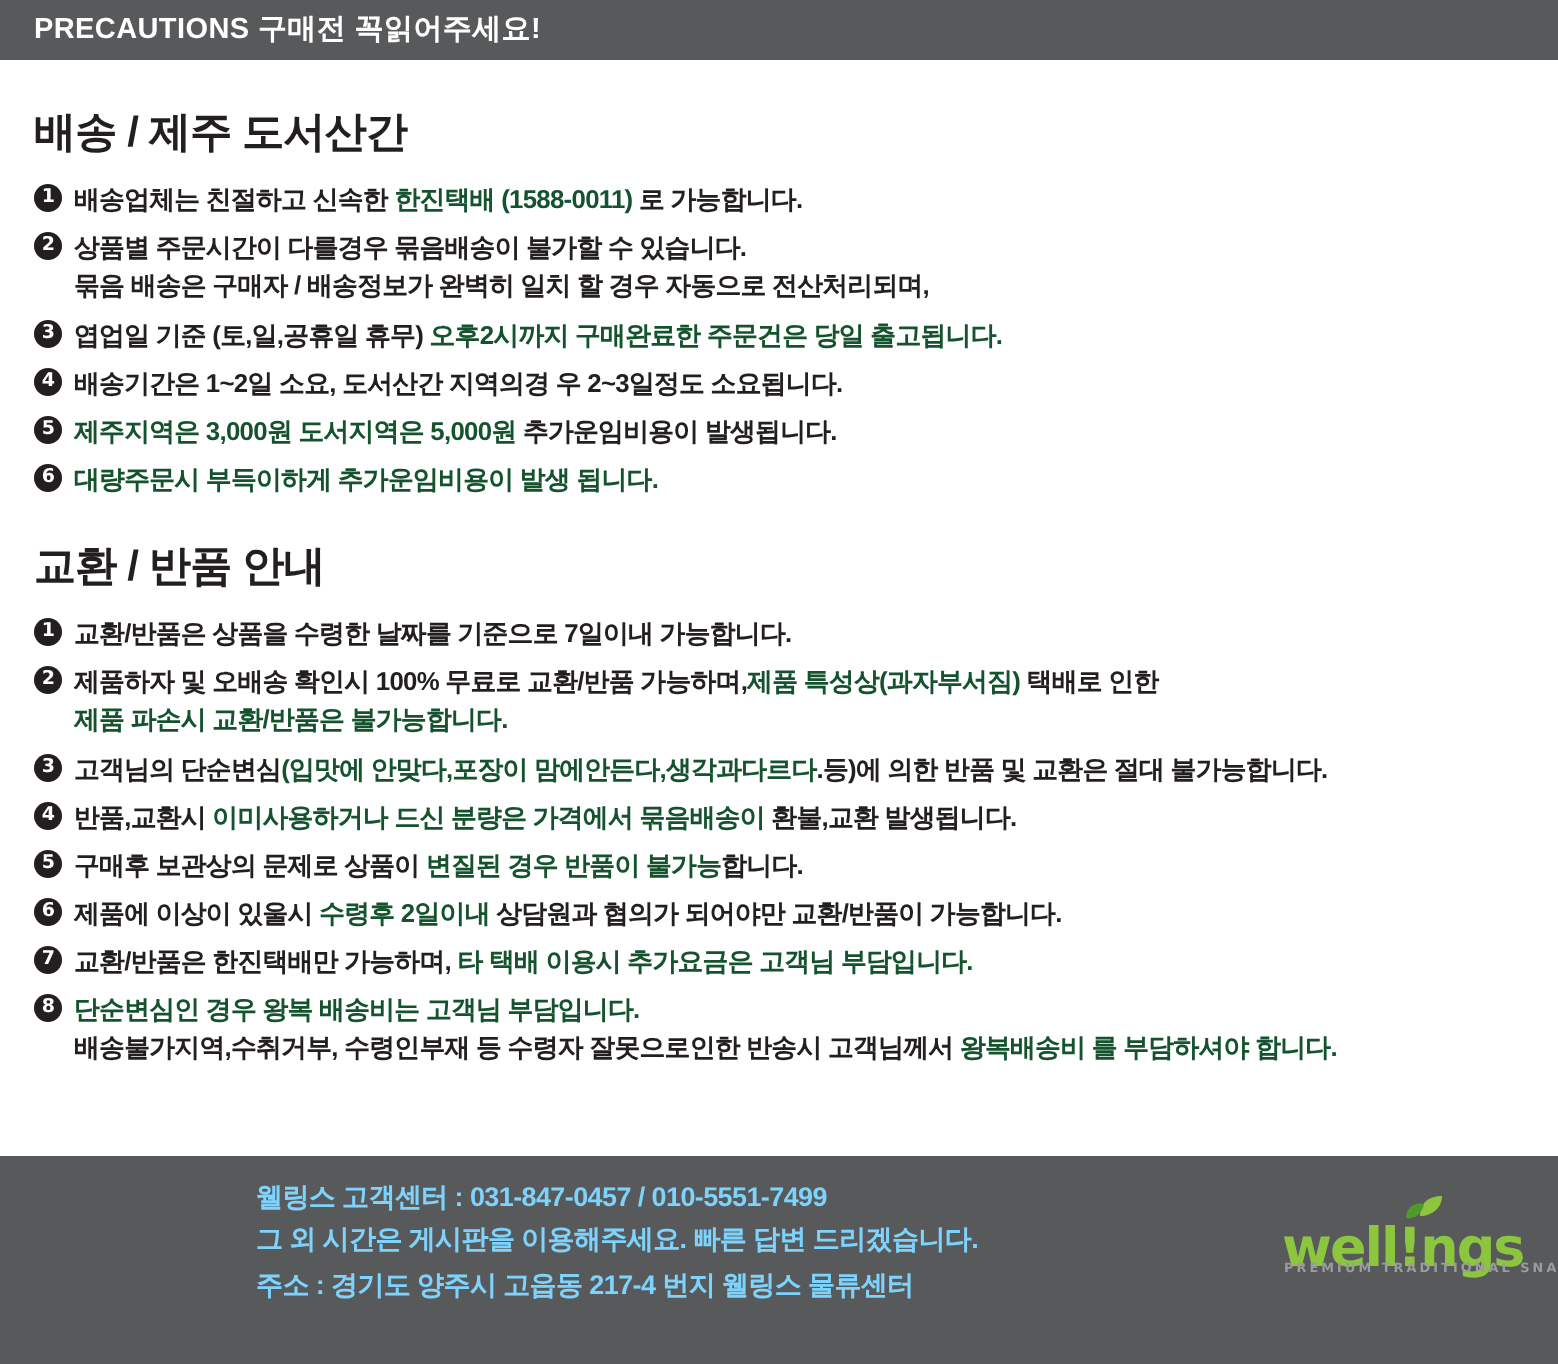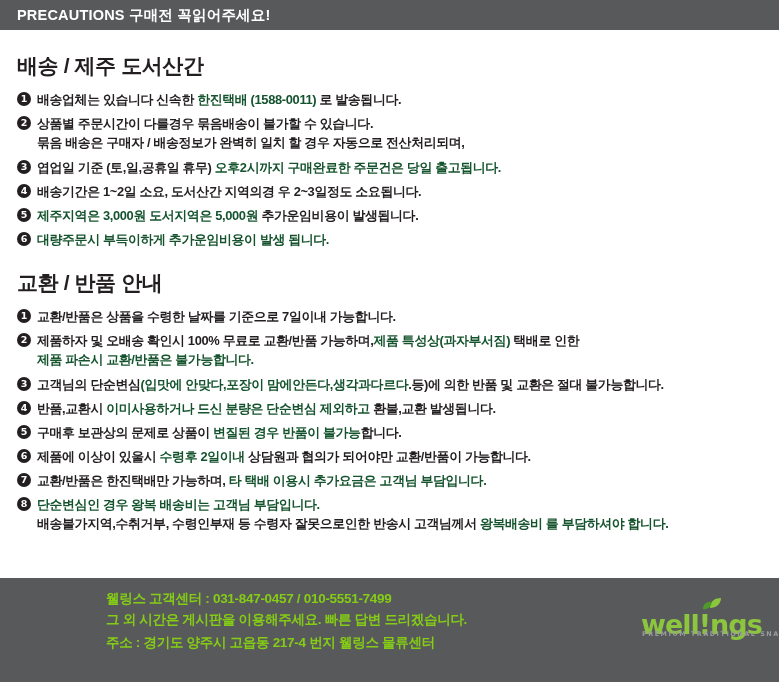--- a/index.html
+++ b/index.html
@@ -130,26 +130,27 @@
     background: #58595b;
     box-sizing: border-box;
   }
   .footer-inner {
     position: absolute;
     left: 106px;
     top: 10px;
     width: 520px;
   }
   .foot-line {
-    color: #84cc16;
+    color: #7dd3fc;
     font-size: 13.5px;
     line-height: 21px;
     font-weight: bold;
     letter-spacing: -0.3px;
     white-space: nowrap;
+    margin-left: 22px;
   }
   .foot-gap { margin-top: 2px; }
 
   
   .logo {
     position: absolute;
     right: 16px;
     top: 22px;
     width: 122px;
     height: 46px;
@@ -198,21 +199,21 @@
   </div>
   <div class="header-rule"></div>
 
   <div class="content">
 
     <div class="section sec-ship">
       <h2 class="section-title">배송 / 제주 도서산간</h2>
       <ul class="items" id="shipping-items">
           <li class="item">
             <span class="bullet">1</span>
-            <span class="line"><span class="blk">배송업체는 있습니다 신속한 </span><span class="red">한진택배 (1588-0011)</span><span class="blk"> 로 발송됩니다.</span></span>
+            <span class="line"><span class="blk">배송업체는 친절하고 신속한 </span><span class="red">한진택배 (1588-0011)</span><span class="blk"> 로 가능합니다.</span></span>
           </li>
           <li class="item two-line">
             <span class="bullet">2</span>
             <span class="line"><span class="blk">상품별 주문시간이 다를경우 묶음배송이 불가할 수 있습니다.</span></span>
             <span class="line"><span class="blk">묶음 배송은 구매자 / 배송정보가 완벽히 일치 할 경우 자동으로 전산처리되며,</span></span>
           </li>
           <li class="item">
             <span class="bullet">3</span>
             <span class="line"><span class="blk">엽업일 기준 (토,일,공휴일 휴무) </span><span class="red">오후2시까지 구매완료한 주문건은 당일 출고됩니다.</span></span>
           </li>
@@ -242,21 +243,21 @@
             <span class="bullet">2</span>
             <span class="line"><span class="blk">제품하자 및 오배송 확인시 100% 무료로 교환/반품  가능하며,</span><span class="red">제품 특성상(과자부서짐)</span><span class="blk"> 택배로 인한</span></span>
             <span class="line"><span class="red">제품 파손시 교환/반품은 불가능합니다.</span></span>
           </li>
           <li class="item">
             <span class="bullet">3</span>
             <span class="line"><span class="blk">고객님의 단순변심</span><span class="red">(입맛에 안맞다,포장이 맘에안든다,생각과다르다</span><span class="blk">.등)에 의한 반품 및 교환은 절대 불가능합니다.</span></span>
           </li>
           <li class="item">
             <span class="bullet">4</span>
-            <span class="line"><span class="blk">반품,교환시 </span><span class="red">이미사용하거나 드신 분량은 단순변심 제외하고</span><span class="blk"> 환불,교환 발생됩니다.</span></span>
+            <span class="line"><span class="blk">반품,교환시 </span><span class="red">이미사용하거나 드신 분량은 가격에서 묶음배송이</span><span class="blk"> 환불,교환 발생됩니다.</span></span>
           </li>
           <li class="item">
             <span class="bullet">5</span>
             <span class="line"><span class="blk">구매후 보관상의 문제로 상품이 </span><span class="red">변질된 경우 반품이 불가능</span><span class="blk">합니다.</span></span>
           </li>
           <li class="item">
             <span class="bullet">6</span>
             <span class="line"><span class="blk">제품에 이상이 있울시 </span><span class="red">수령후 2일이내</span><span class="blk"> 상담원과 협의가 되어야만 교환/반품이 가능합니다.</span></span>
           </li>
           <li class="item">

